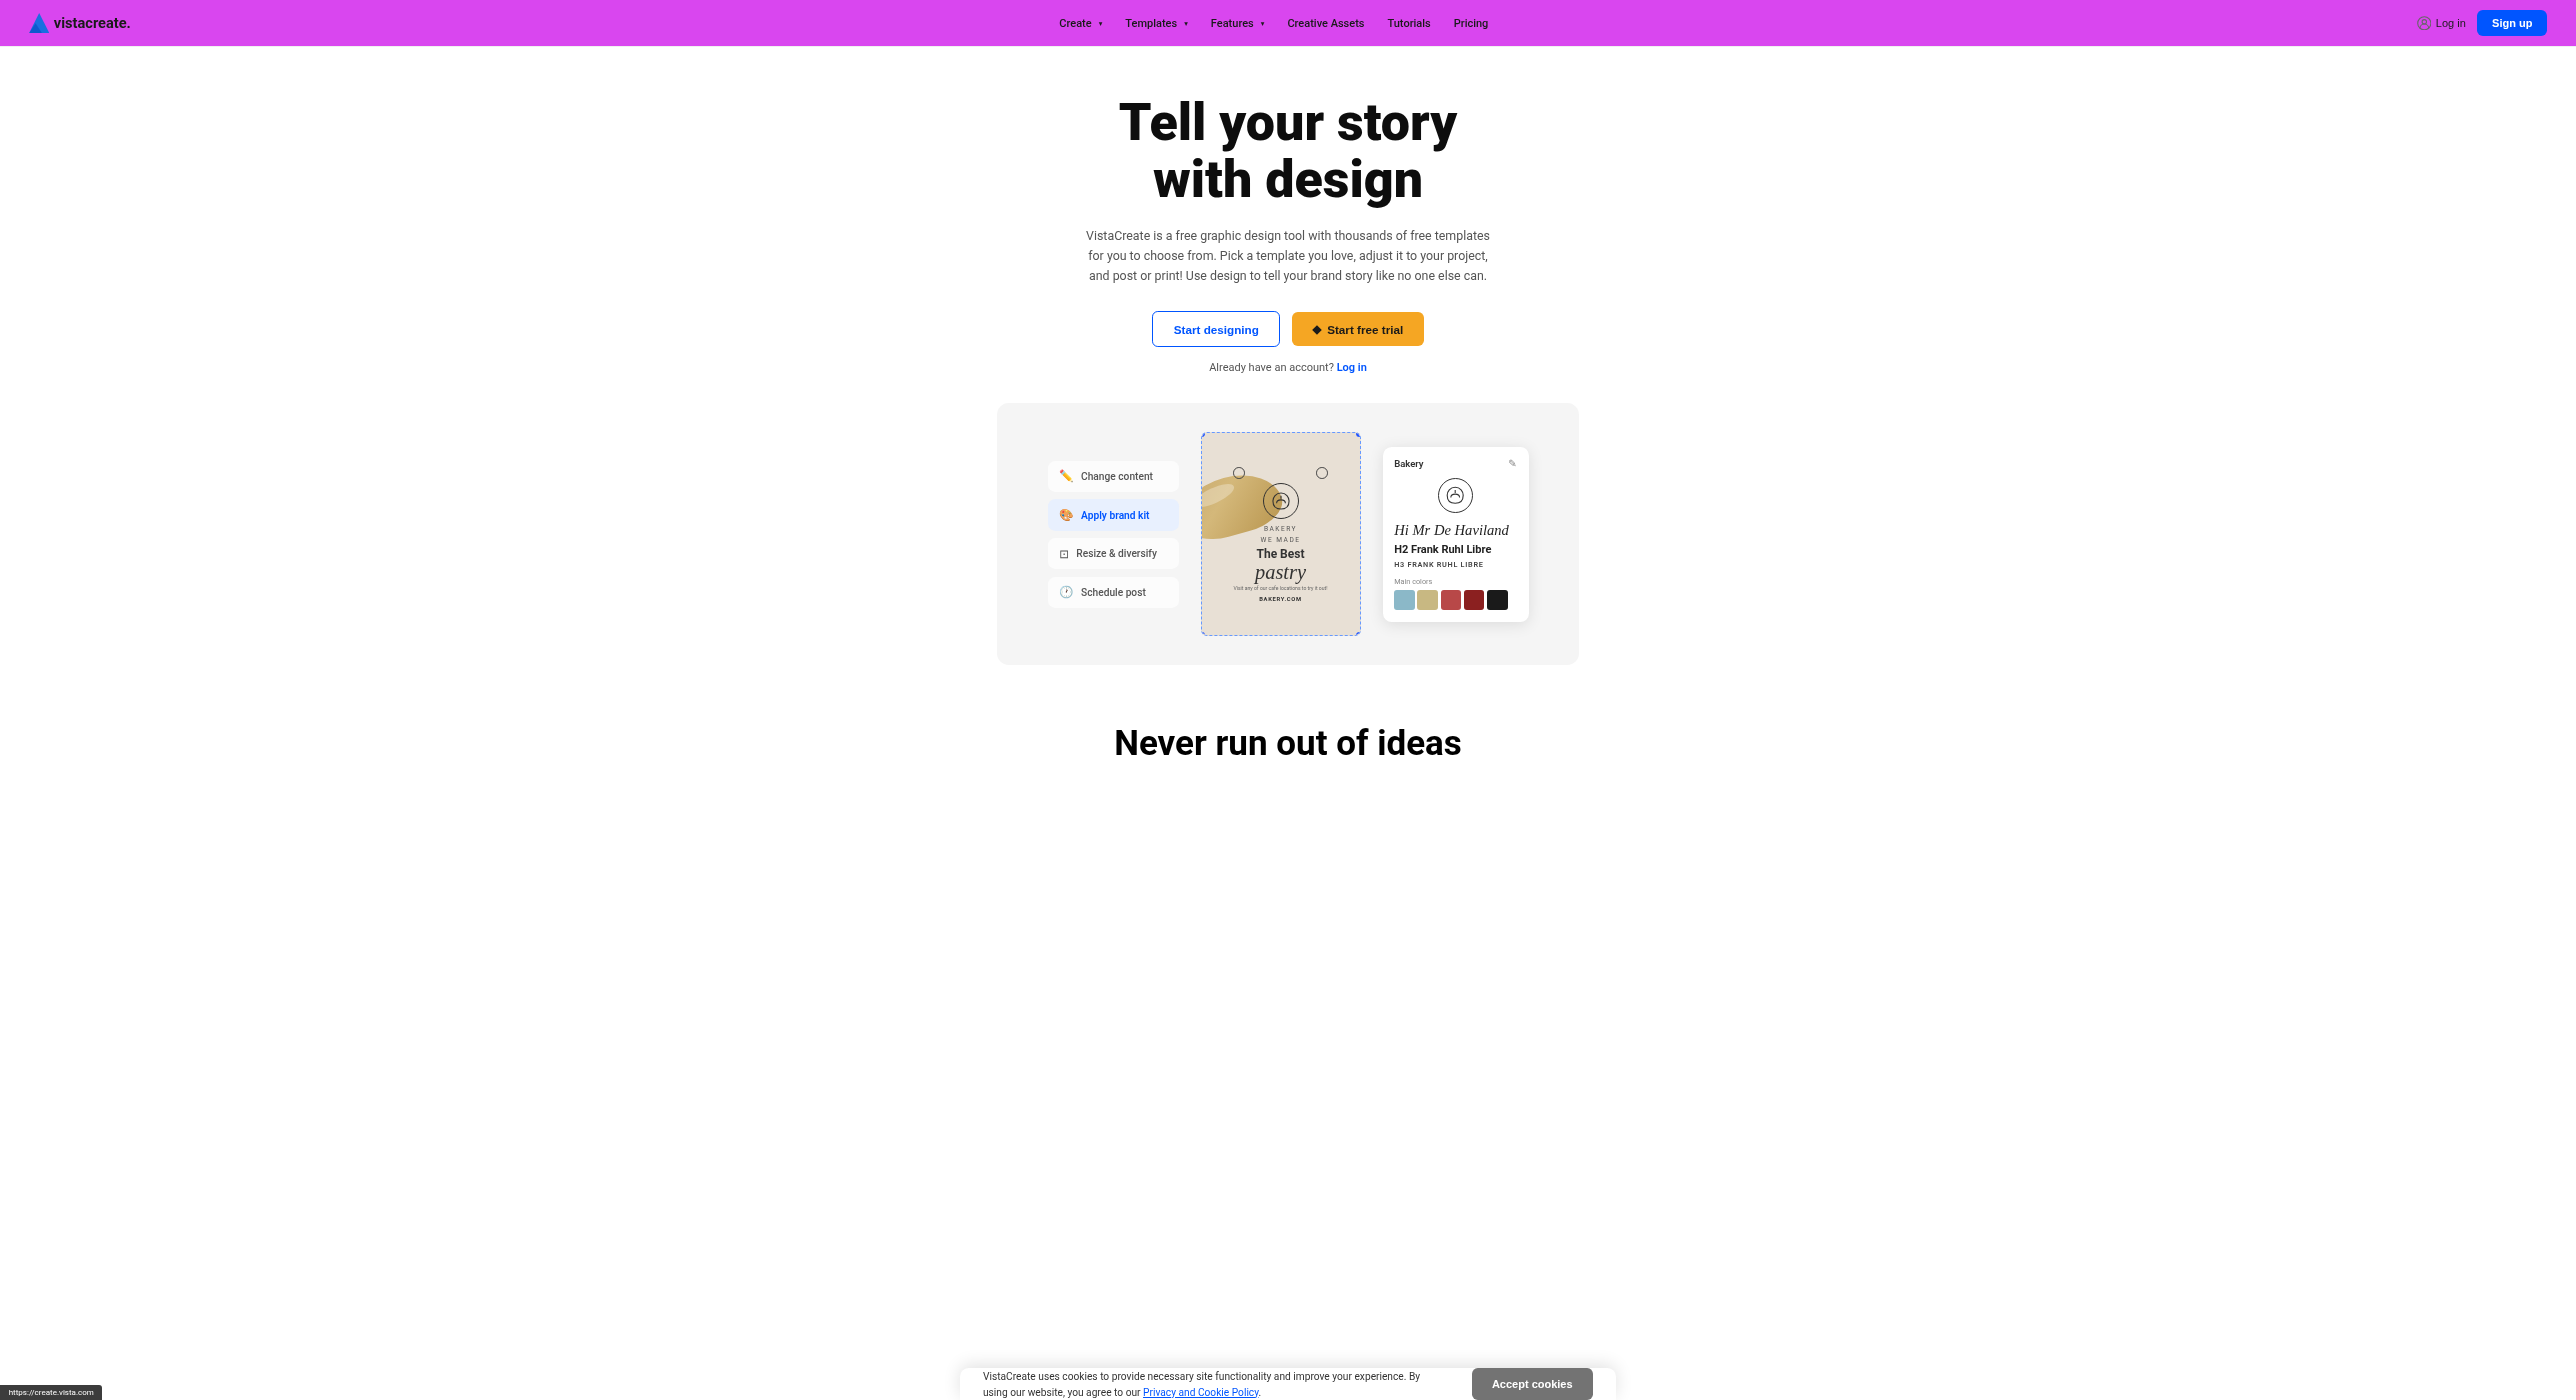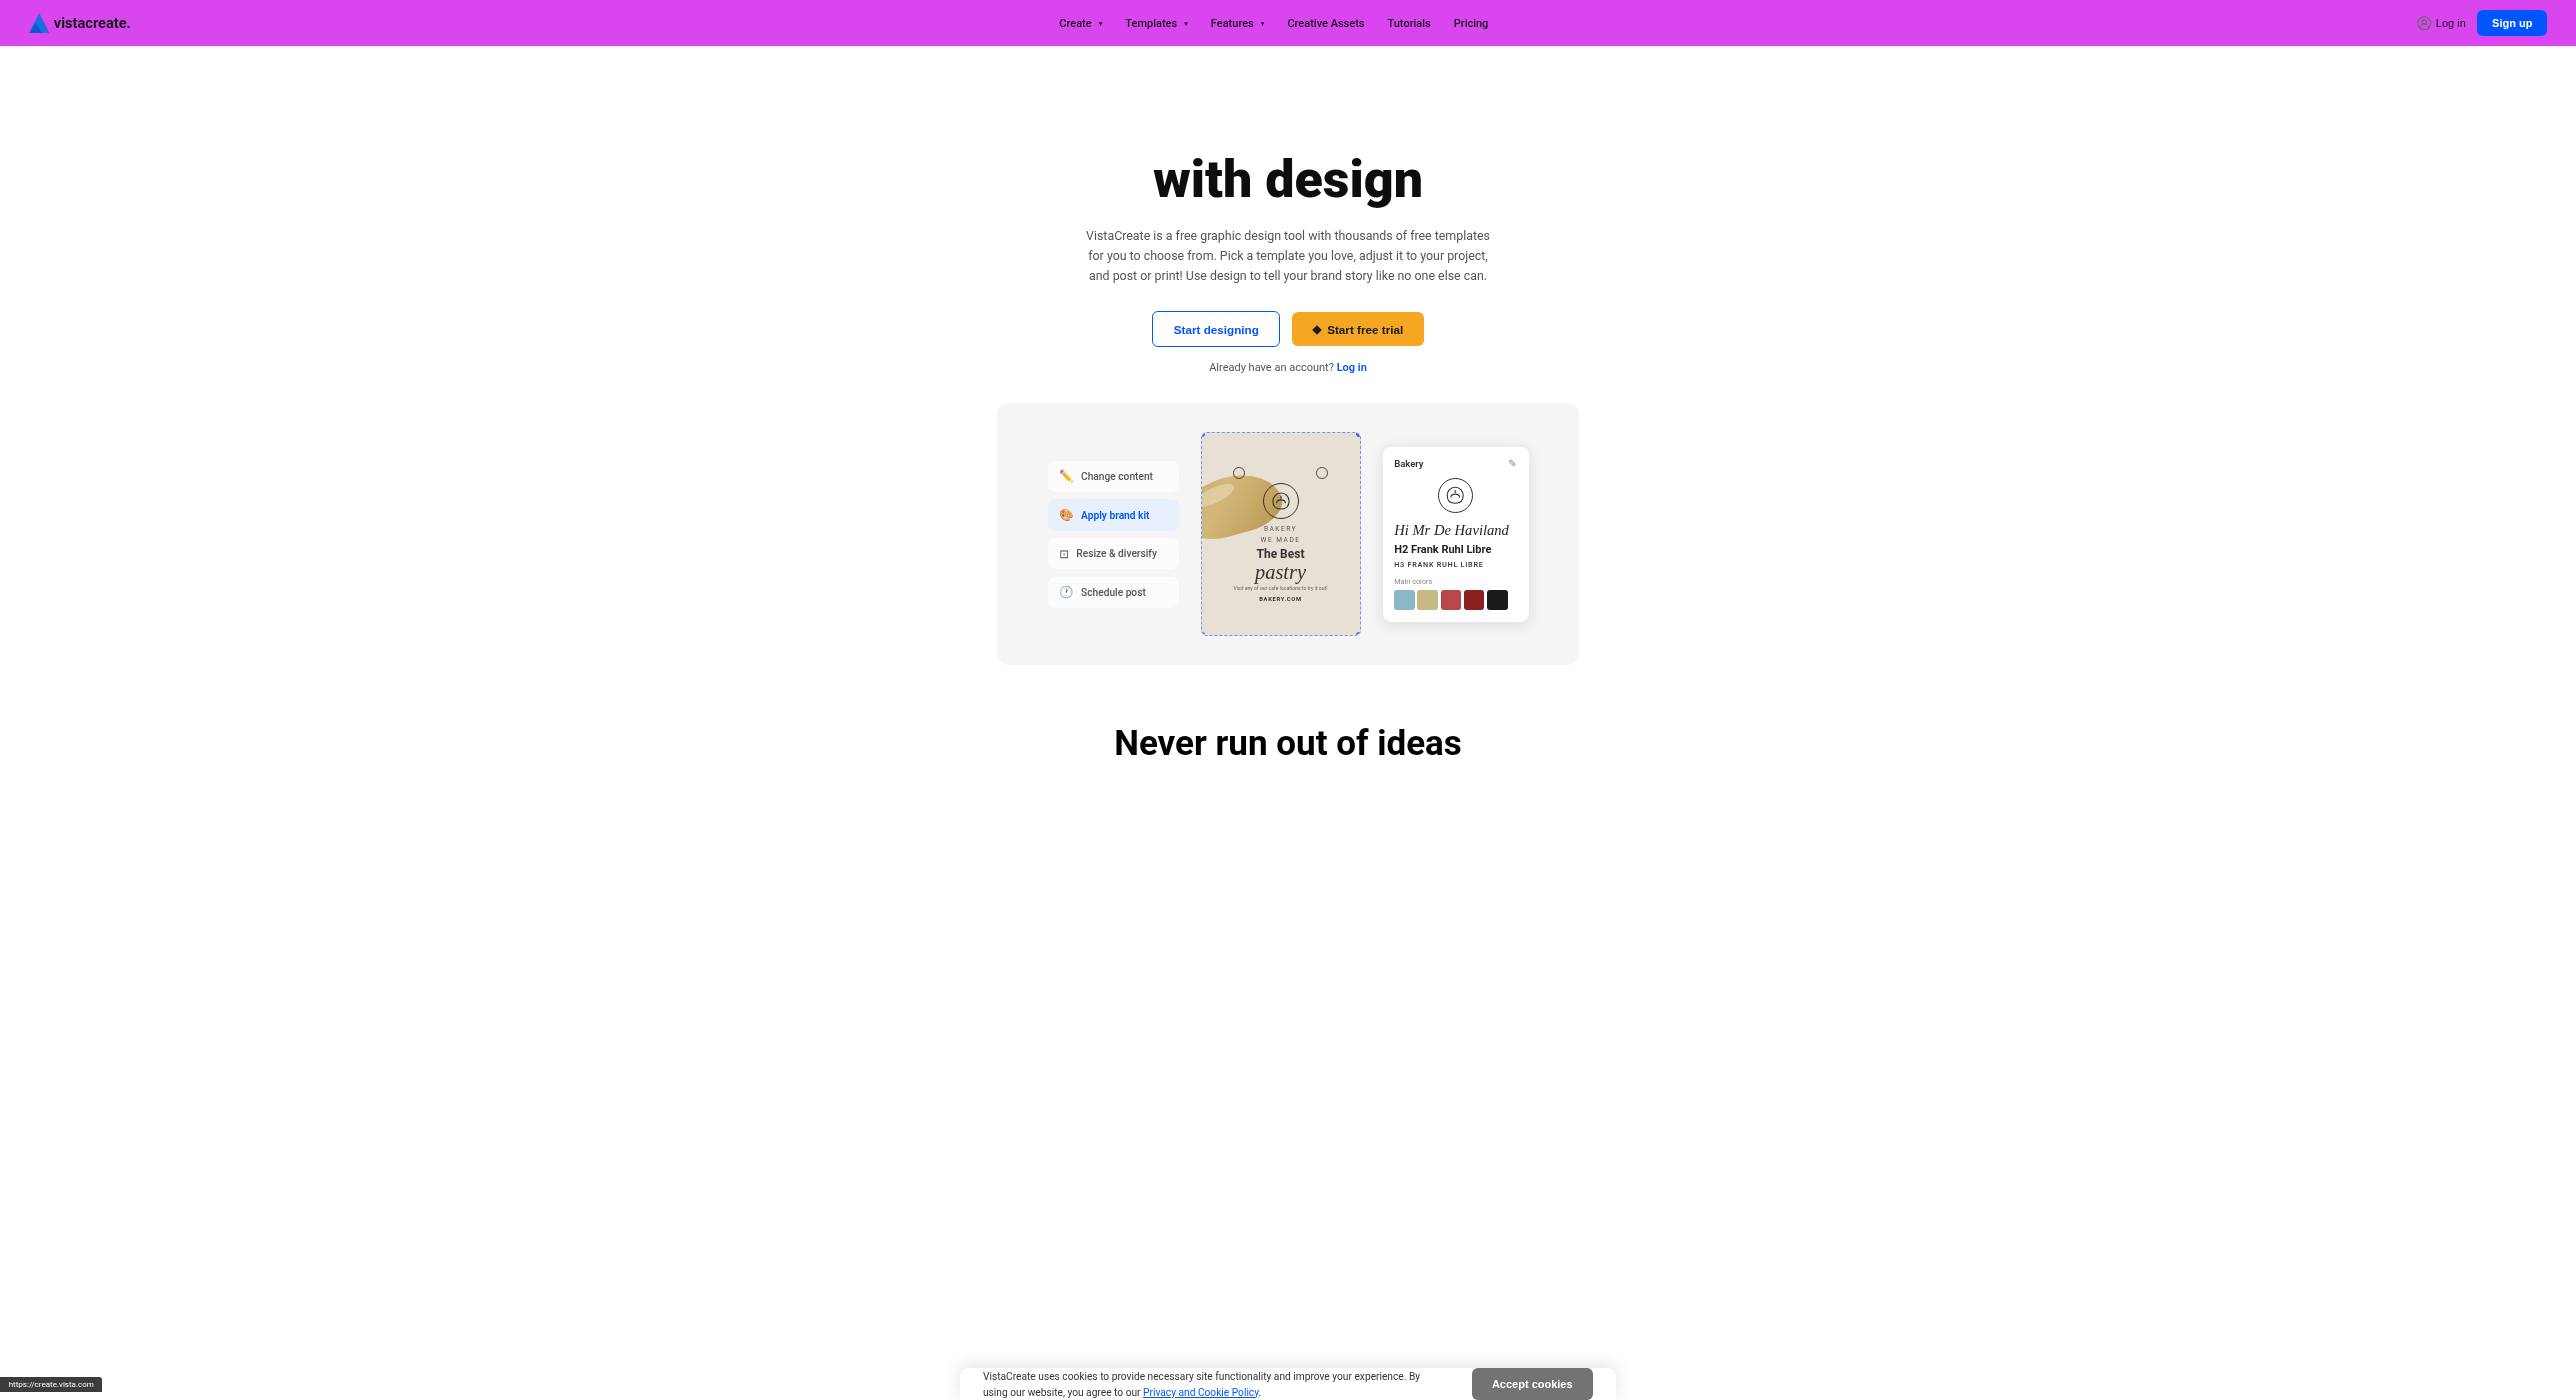--- a/index.html
+++ b/index.html
@@ -145,21 +145,21 @@
       padding: 10.2px 20.4px; font-size: 11px; font-weight: 600; cursor: pointer;
       white-space: nowrap; flex-shrink: 0;
     }
 
     
     .bottom-teaser { text-align: center; padding: 29px 14.6px 58px; }
     .bottom-teaser h2 { font-size: 35px; font-weight: 700; color: #000000; text-align: center; }
 
     
     .status-bar {
-      position: fixed; bottom: 8px; left: 0;
+      position: fixed; bottom: 0; left: 0;
       background: #1a1a1a; color: #fff; font-size: 8px;
       padding: 2.9px 8.7px; border-radius: 0 2.9px 0 0;
       opacity: 0.85;
     }
 
     .chevron { font-size: 7.3px; }
   </style>
 </head>
 <body>
 
@@ -204,21 +204,21 @@
         <path d="M4 17c0-3.3 2.7-6 6-6s6 2.7 6 6" stroke="#666" stroke-width="1.5" fill="none"></path>
       </svg>
       <span>Log in</span>
     </button>
     <button class="btn-signup">Sign up</button>
   </div>
 </nav>
 
 <section class="hero">
   <h1>
-    <br>
+    <span>Tell your story</span><br>
     <span>with design</span>
   </h1>
   <p class="hero-desc">VistaCreate is a free graphic design tool with thousands of free templates for you to choose from. Pick a template you love, adjust it to your project, and post or print! Use design to tell your brand story like no one else can.</p>
   <div class="hero-buttons">
     <button class="btn-start-designing">Start designing</button>
     <button class="btn-free-trial">
       <span>◆</span>
       <span>Start free trial</span>
     </button>
   </div>

